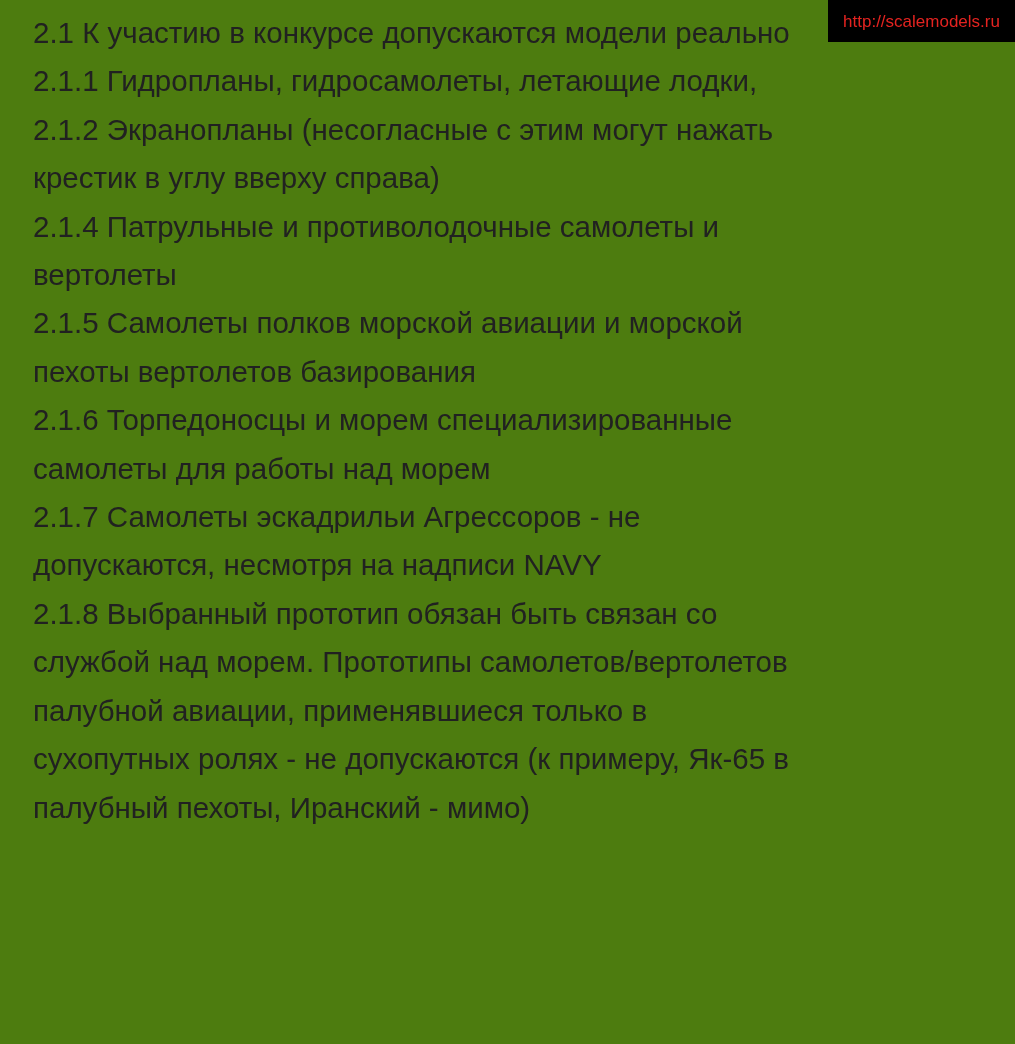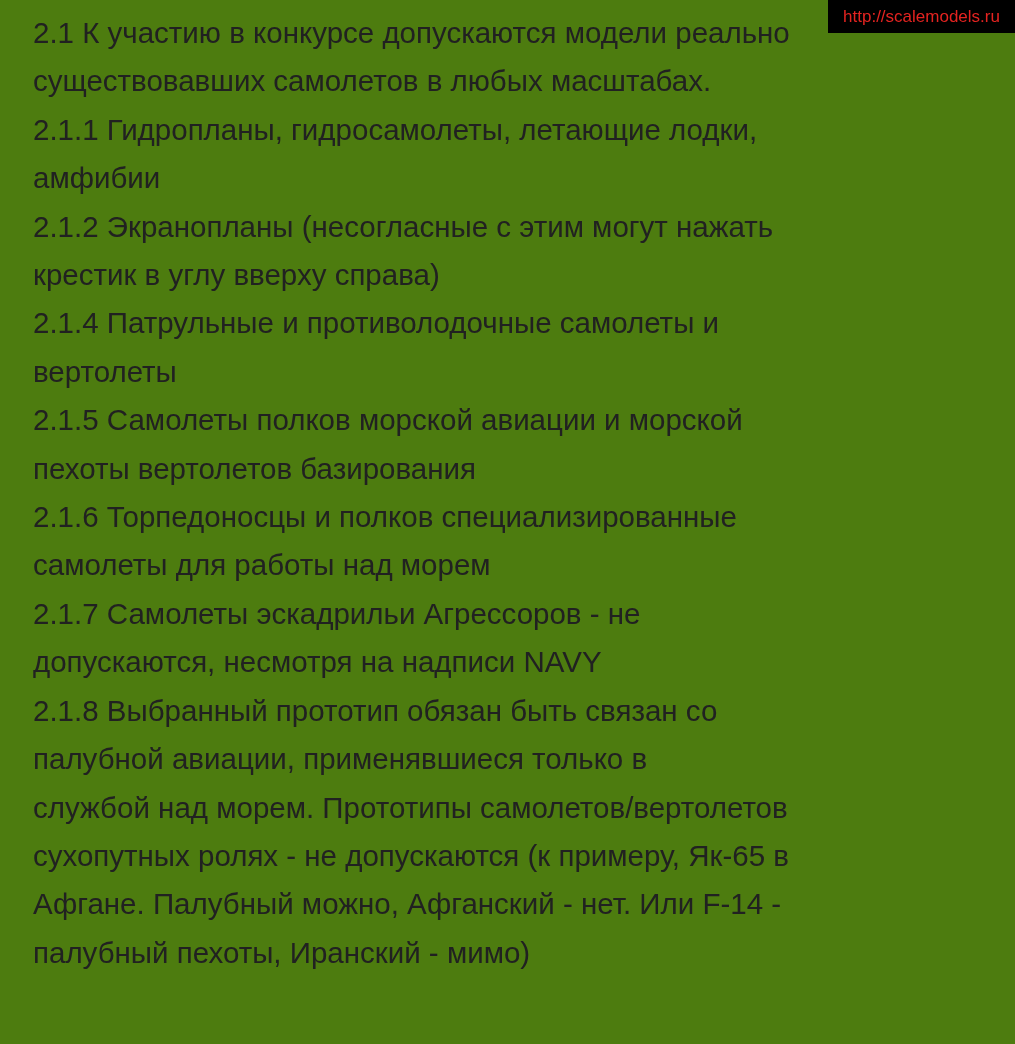--- a/index.html
+++ b/index.html
@@ -12,21 +12,21 @@
     width: 1015px;
     height: 1044px;
     background: #4d7c0f;
     overflow: hidden;
     font-family: "Liberation Sans", sans-serif;
   }
   .watermark {
     position: absolute;
     top: 0;
     right: 0;
-    height: 33px;
+    height: 42px;
     min-width: 187px;
     background: #000000;
     display: flex;
     align-items: center;
     justify-content: center;
     padding: 0 6px;
     box-sizing: border-box;
     text-decoration: underline;
   }
   .watermark span {
@@ -49,36 +49,33 @@
   .line {
     white-space: nowrap;
   }
 </style>
 </head>
 <body>
 
 <div class="page">
   <div class="text-block" style="color: rgb(33, 33, 33);">
       <div class="line">2.1 К участию в конкурсе допускаются модели реально</div>
-      <div class="line">существовавших самолетов в любых масштабах.</div>
       <div class="line">2.1.1 Гидропланы, гидросамолеты, летающие лодки,</div>
-      <div class="line">амфибии</div>
       <div class="line">2.1.2 Экранопланы (несогласные с этим могут нажать</div>
       <div class="line">крестик в углу вверху справа)</div>
       <div class="line">2.1.4 Патрульные и противолодочные самолеты и</div>
       <div class="line">вертолеты</div>
       <div class="line">2.1.5 Самолеты полков морской авиации и морской</div>
       <div class="line">пехоты вертолетов базирования</div>
-      <div class="line">2.1.6 Торпедоносцы и полков специализированные</div>
+      <div class="line">2.1.6 Торпедоносцы и морем специализированные</div>
       <div class="line">самолеты для работы над морем</div>
       <div class="line">2.1.7 Самолеты эскадрильи Агрессоров - не</div>
       <div class="line">допускаются, несмотря на надписи NAVY</div>
       <div class="line">2.1.8 Выбранный прототип обязан быть связан со</div>
+      <div class="line">службой над морем. Прототипы самолетов/вертолетов</div>
       <div class="line">палубной авиации, применявшиеся только в</div>
-      <div class="line">службой над морем. Прототипы самолетов/вертолетов</div>
       <div class="line">сухопутных ролях - не допускаются (к примеру, Як-65 в</div>
-      <div class="line">Афгане. Палубный можно, Афганский - нет. Или F-14 -</div>
       <div class="line">палубный пехоты, Иранский - мимо)</div>
     </div>
   <div class="watermark" style="background: rgb(0, 0, 0);">
     <span style="color: rgb(228, 35, 32);">http://scalemodels.ru</span>
   </div>
 </div>
 
 </body></html>

